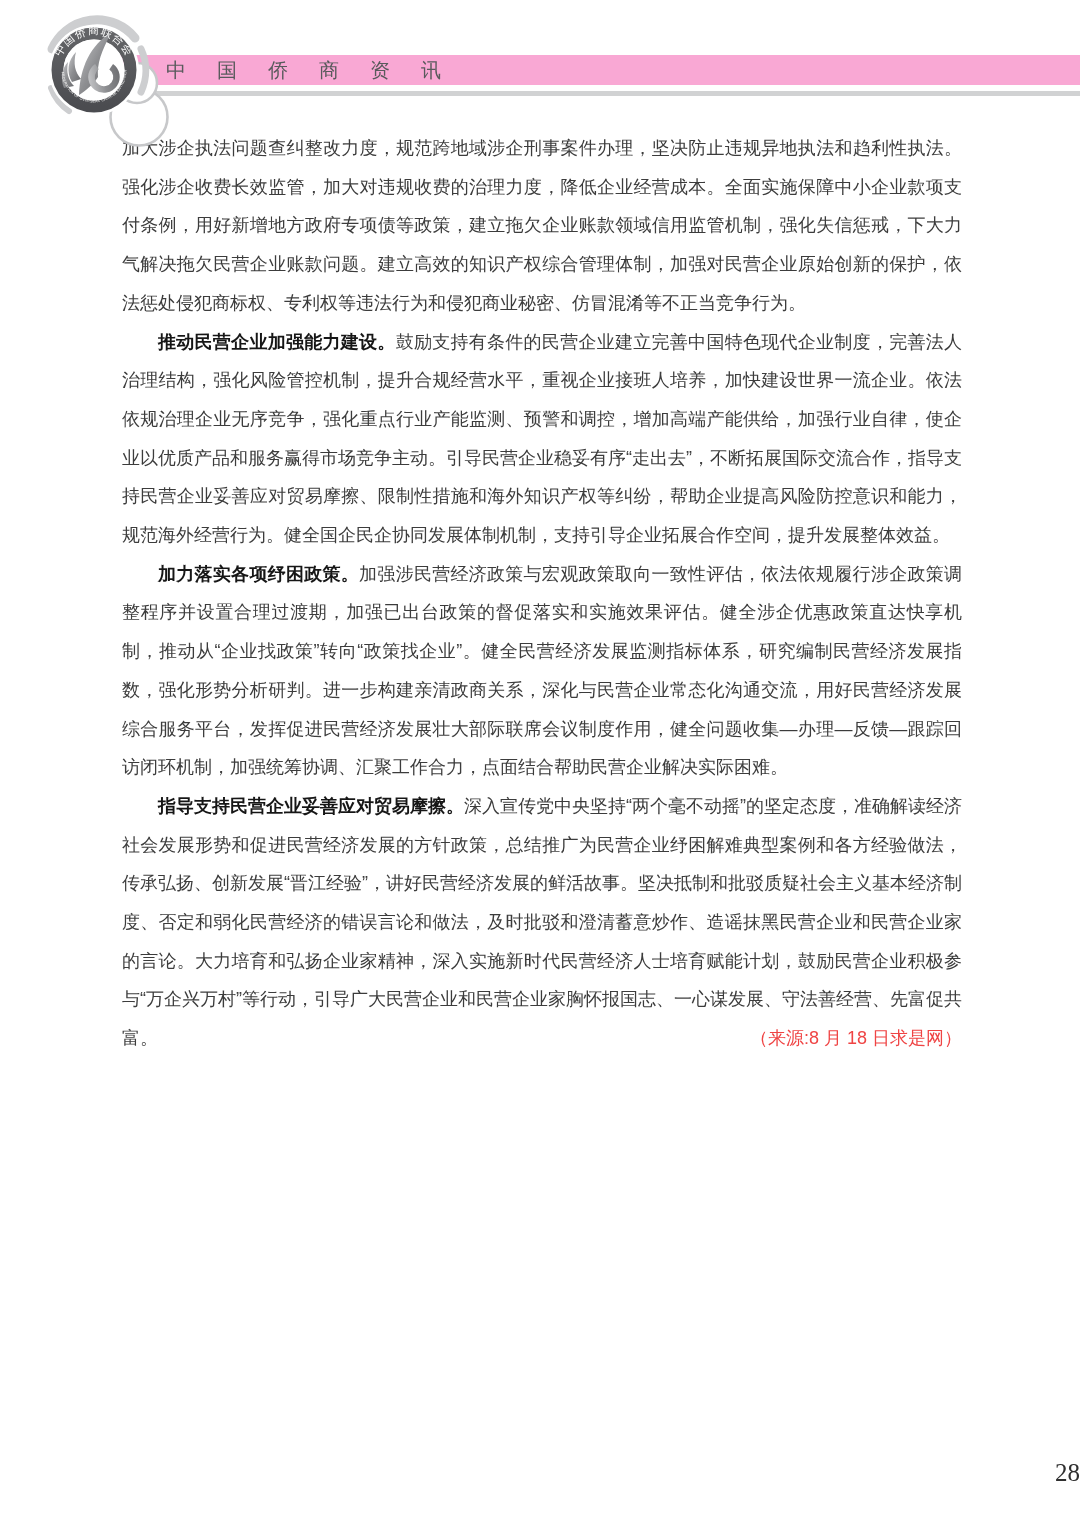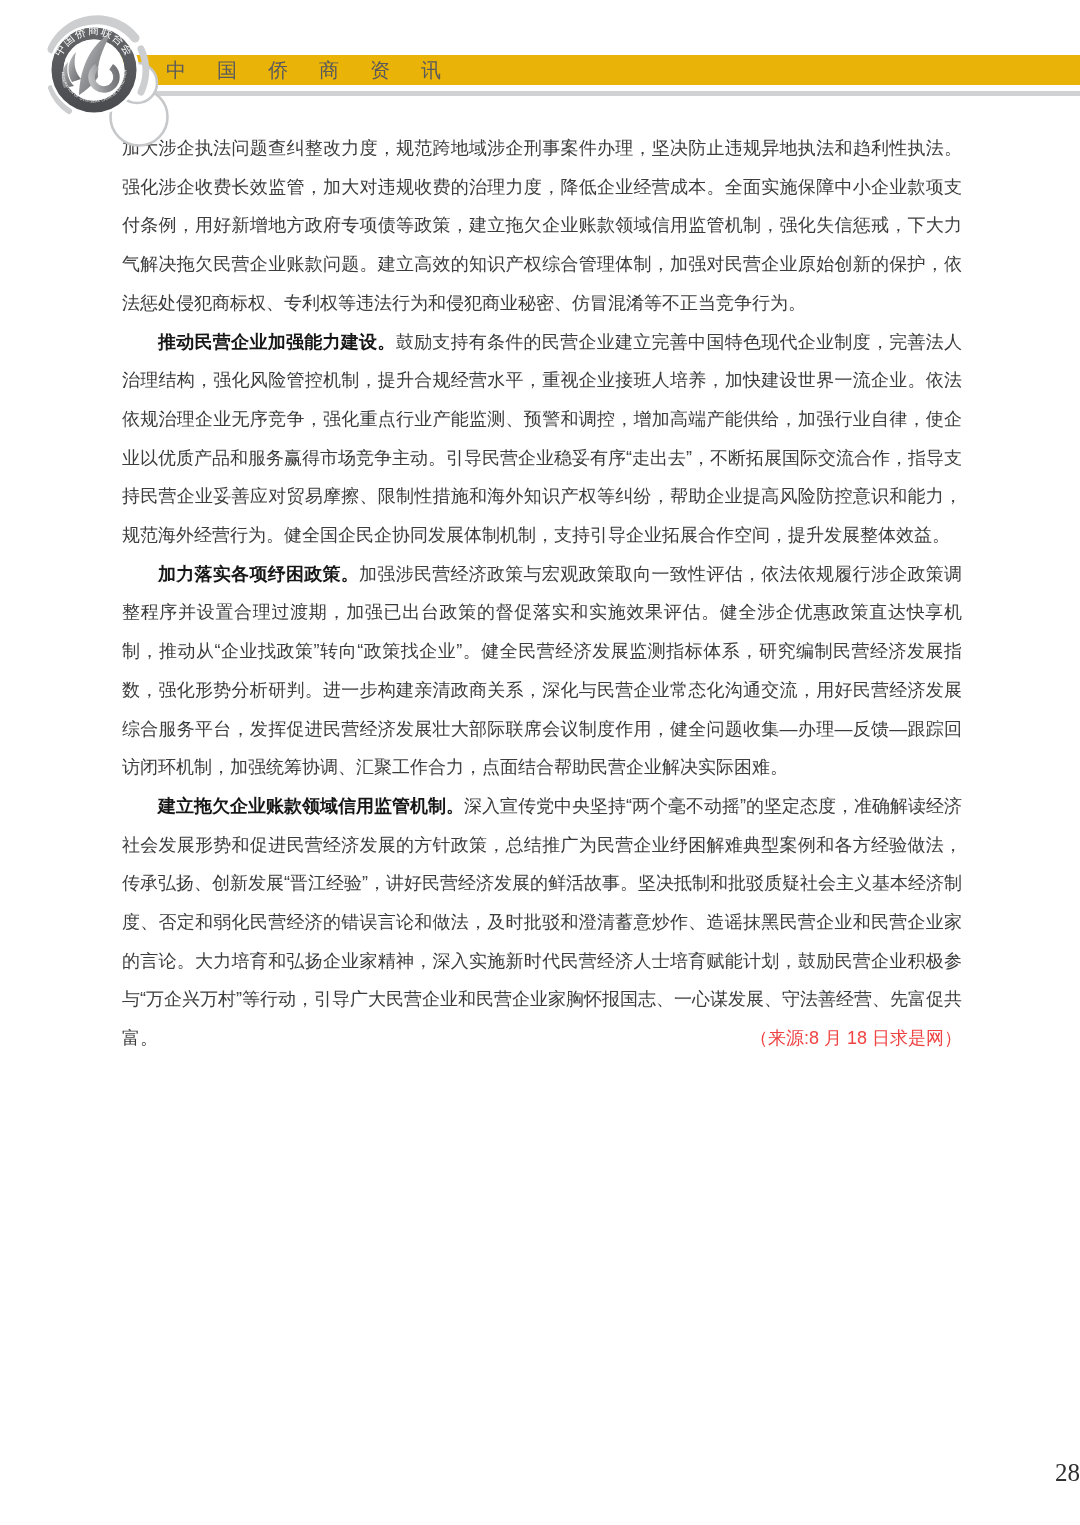--- a/index.html
+++ b/index.html
@@ -7,21 +7,21 @@
     width:1080px;height:1525px;
     background:#ffffff;
     position:relative;
     overflow:hidden;
     font-family:"Liberation Sans","DejaVu Sans",sans-serif;
   }
   
   .band{
     position:absolute;left:100px;top:55px;
     width:980px;height:30px;
-    background:#eab308;
+    background:#f9a8d4;
     display:flex;align-items:center;
     z-index:1;
   }
   .band-title{
     padding-left:66px;
     font-size:20px;
     letter-spacing:31px;
     color:#595a5c;
     white-space:nowrap;
   }
@@ -112,16 +112,16 @@
   </text>
   <text font-size="3.6" fill="#ffffff" letter-spacing="0.25">
     <textPath href="#arcBot" startOffset="50%" text-anchor="middle">CHINA FEDERATION OF OVERSEAS CHINESE ENTREPRENEURS</textPath>
   </text>
 </svg>
 
 <div class="article">
   <p class="continued"><b></b><span>加大涉企执法问题查纠整改力度，规范跨地域涉企刑事案件办理，坚决防止违规异地执法和趋利性执法。强化涉企收费长效监管，加大对违规收费的治理力度，降低企业经营成本。全面实施保障中小企业款项支付条例，用好新增地方政府专项债等政策，建立拖欠企业账款领域信用监管机制，强化失信惩戒，下大力气解决拖欠民营企业账款问题。建立高效的知识产权综合管理体制，加强对民营企业原始创新的保护，依法惩处侵犯商标权、专利权等违法行为和侵犯商业秘密、仿冒混淆等不正当竞争行为。</span></p>
   <p><b>推动民营企业加强能力建设。</b><span>鼓励支持有条件的民营企业建立完善中国特色现代企业制度，完善法人治理结构，强化风险管控机制，提升合规经营水平，重视企业接班人培养，加快建设世界一流企业。依法依规治理企业无序竞争，强化重点行业产能监测、预警和调控，增加高端产能供给，加强行业自律，使企业以优质产品和服务赢得市场竞争主动。引导民营企业稳妥有序“走出去”，不断拓展国际交流合作，指导支持民营企业妥善应对贸易摩擦、限制性措施和海外知识产权等纠纷，帮助企业提高风险防控意识和能力，规范海外经营行为。健全国企民企协同发展体制机制，支持引导企业拓展合作空间，提升发展整体效益。</span></p>
   <p><b>加力落实各项纾困政策。</b><span>加强涉民营经济政策与宏观政策取向一致性评估，依法依规履行涉企政策调整程序并设置合理过渡期，加强已出台政策的督促落实和实施效果评估。健全涉企优惠政策直达快享机制，推动从“企业找政策”转向“政策找企业”。健全民营经济发展监测指标体系，研究编制民营经济发展指数，强化形势分析研判。进一步构建亲清政商关系，深化与民营企业常态化沟通交流，用好民营经济发展综合服务平台，发挥促进民营经济发展壮大部际联席会议制度作用，健全问题收集—办理—反馈—跟踪回访闭环机制，加强统筹协调、汇聚工作合力，点面结合帮助民营企业解决实际困难。</span></p>
-  <p><b>建立拖欠企业账款领域信用监管机制。</b><span>深入宣传党中央坚持“两个毫不动摇”的坚定态度，准确解读经济社会发展形势和促进民营经济发展的方针政策，总结推广为民营企业纾困解难典型案例和各方经验做法，传承弘扬、创新发展“晋江经验”，讲好民营经济发展的鲜活故事。坚决抵制和批驳质疑社会主义基本经济制度、否定和弱化民营经济的错误言论和做法，及时批驳和澄清蓄意炒作、造谣抹黑民营企业和民营企业家的言论。大力培育和弘扬企业家精神，深入实施新时代民营经济人士培育赋能计划，鼓励民营企业积极参与“万企兴万村”等行动，引导广大民营企业和民营企业家胸怀报国志、一心谋发展、守法善经营、先富促共富。</span><span class="source">（来源:8 月 18 日求是网）</span></p>
+  <p><b>指导支持民营企业妥善应对贸易摩擦。</b><span>深入宣传党中央坚持“两个毫不动摇”的坚定态度，准确解读经济社会发展形势和促进民营经济发展的方针政策，总结推广为民营企业纾困解难典型案例和各方经验做法，传承弘扬、创新发展“晋江经验”，讲好民营经济发展的鲜活故事。坚决抵制和批驳质疑社会主义基本经济制度、否定和弱化民营经济的错误言论和做法，及时批驳和澄清蓄意炒作、造谣抹黑民营企业和民营企业家的言论。大力培育和弘扬企业家精神，深入实施新时代民营经济人士培育赋能计划，鼓励民营企业积极参与“万企兴万村”等行动，引导广大民营企业和民营企业家胸怀报国志、一心谋发展、守法善经营、先富促共富。</span><span class="source">（来源:8 月 18 日求是网）</span></p>
 </div>
 
 <div class="page-number">28</div>
 
 </body></html>

